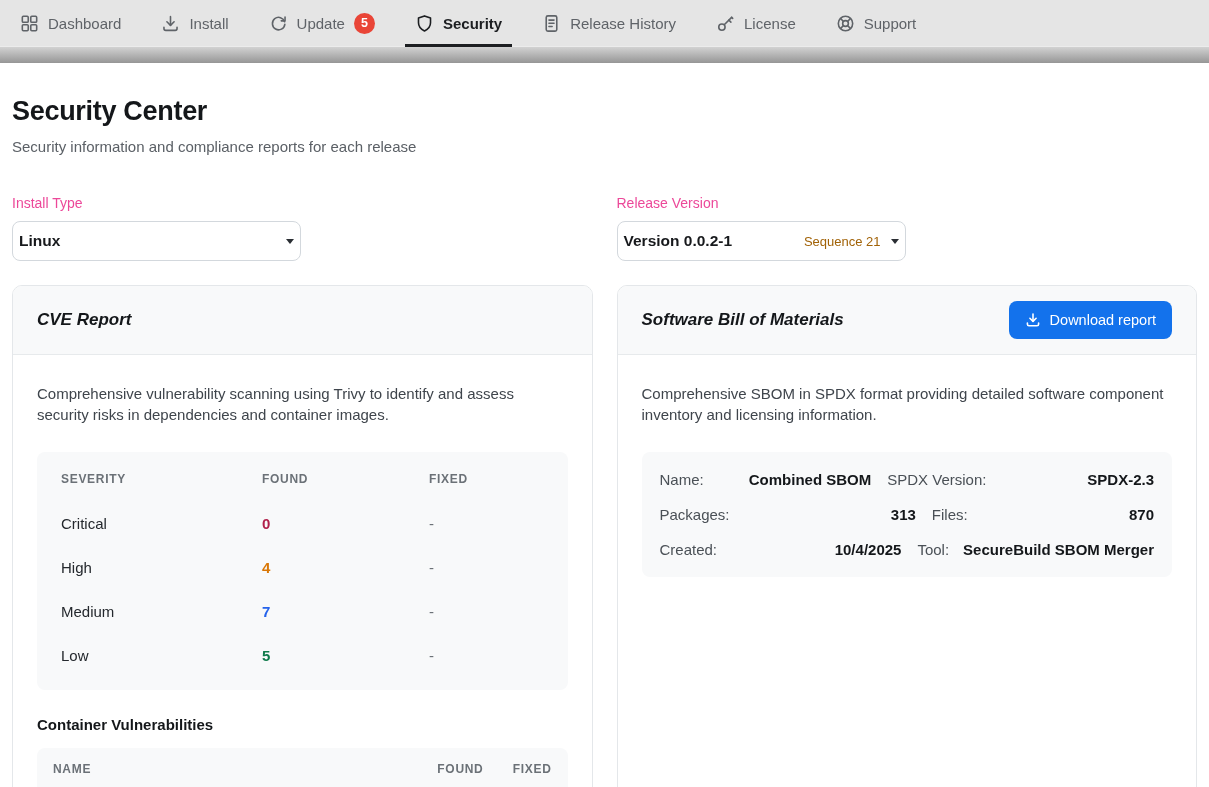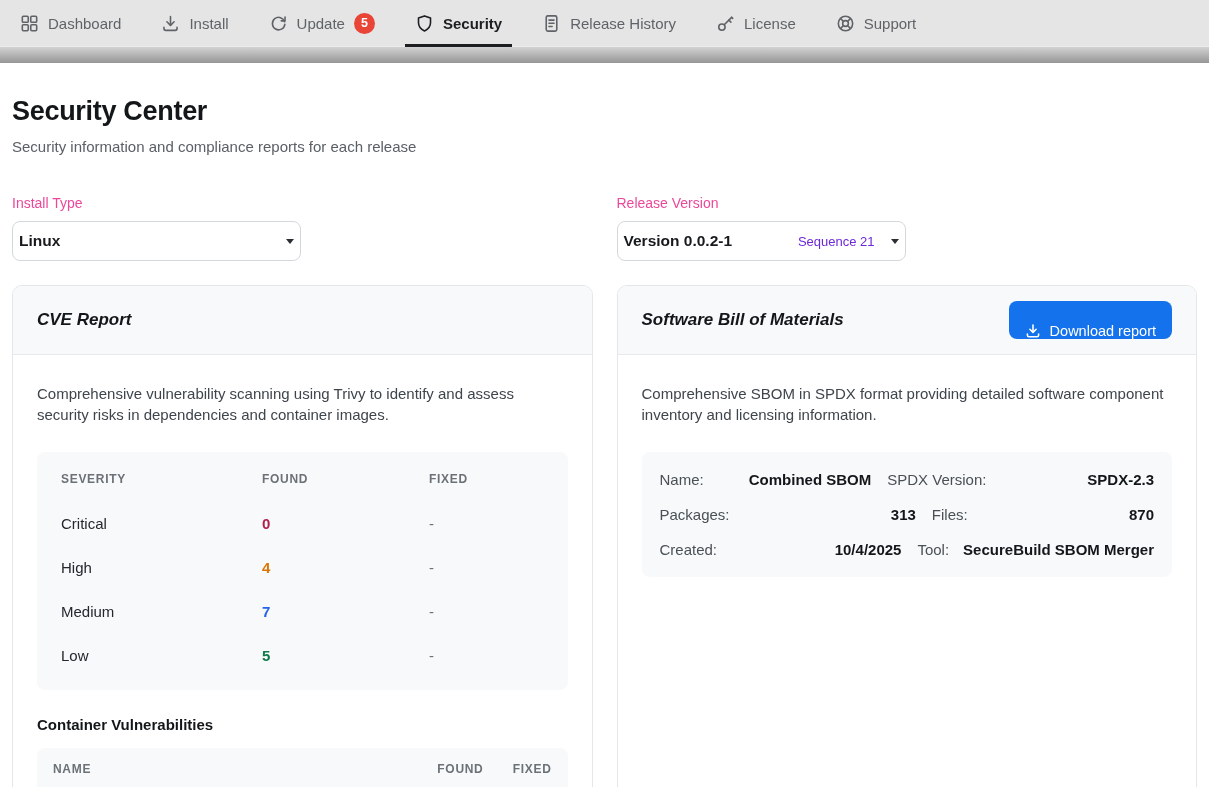--- a/index.html
+++ b/index.html
@@ -44,21 +44,21 @@
 
   
   .filters { display:grid; grid-template-columns:1fr 1fr; gap:24px; margin-top:40px; }
   .filter-label { display:block; font-size:14px; color:#ec4899; margin-bottom:10px; }
   .select {
     width:289px; height:40px; border:1px solid #d3d8dd; border-radius:8px;
     background:#fff; display:flex; align-items:center; padding:0 6px; gap:8px;
     cursor:pointer;
   }
   .select .value { font-weight:700; font-size:15.5px; color:#17191c; flex:1; }
-  .select .seq { color:#6d28d9; font-size:13px; margin-right:8px; }
+  .select .seq { color:#a16207; font-size:13px; margin-right:2px; }
   .caret {
     width:0; height:0; flex:none;
     border-left:4.5px solid transparent; border-right:4.5px solid transparent;
     border-top:5.5px solid #2a2e33;
   }
 
   
   .cards { display:grid; grid-template-columns:1fr 1fr; gap:24px; margin-top:24px; align-items:stretch; }
   .card { border:1px solid #e4e7ea; border-radius:10px; background:#fff; overflow:hidden; }
   .card-header {
@@ -84,21 +84,21 @@
   .cv-title { margin:26px 0 0; font-size:15px; font-weight:700; color:#14171a; }
   .cv-head {
     margin-top:15px; background:#f8f9fa; border-radius:8px 8px 0 0;
     display:grid; grid-template-columns:1fr 80px 52px; column-gap:16px;
     padding:14px 16px; font-size:12px; font-weight:700; letter-spacing:0.7px; color:#6b7177;
   }
   .cv-head .r { text-align:right; }
 
   
   .btn-primary {
-    display:flex; align-items:flex-end; gap:9px;
+    display:flex; align-items:center; gap:9px;
     background:#1372ec; color:#fff; border:none; border-radius:8px;
     height:38px; padding:0 16px; font-size:14.5px; font-weight:500;
     font-family:"Liberation Sans", sans-serif; cursor:pointer;
   }
   .btn-primary svg { width:16px; height:16px; }
   .sbom-table { margin-top:26px; background:#f8f9fa; border-radius:8px; padding:10px 18px; }
   .sbom-row {
     display:grid; grid-template-columns:auto 1fr auto 1fr; column-gap:14px;
     padding:9px 0; font-size:15px; align-items:baseline;
   }

